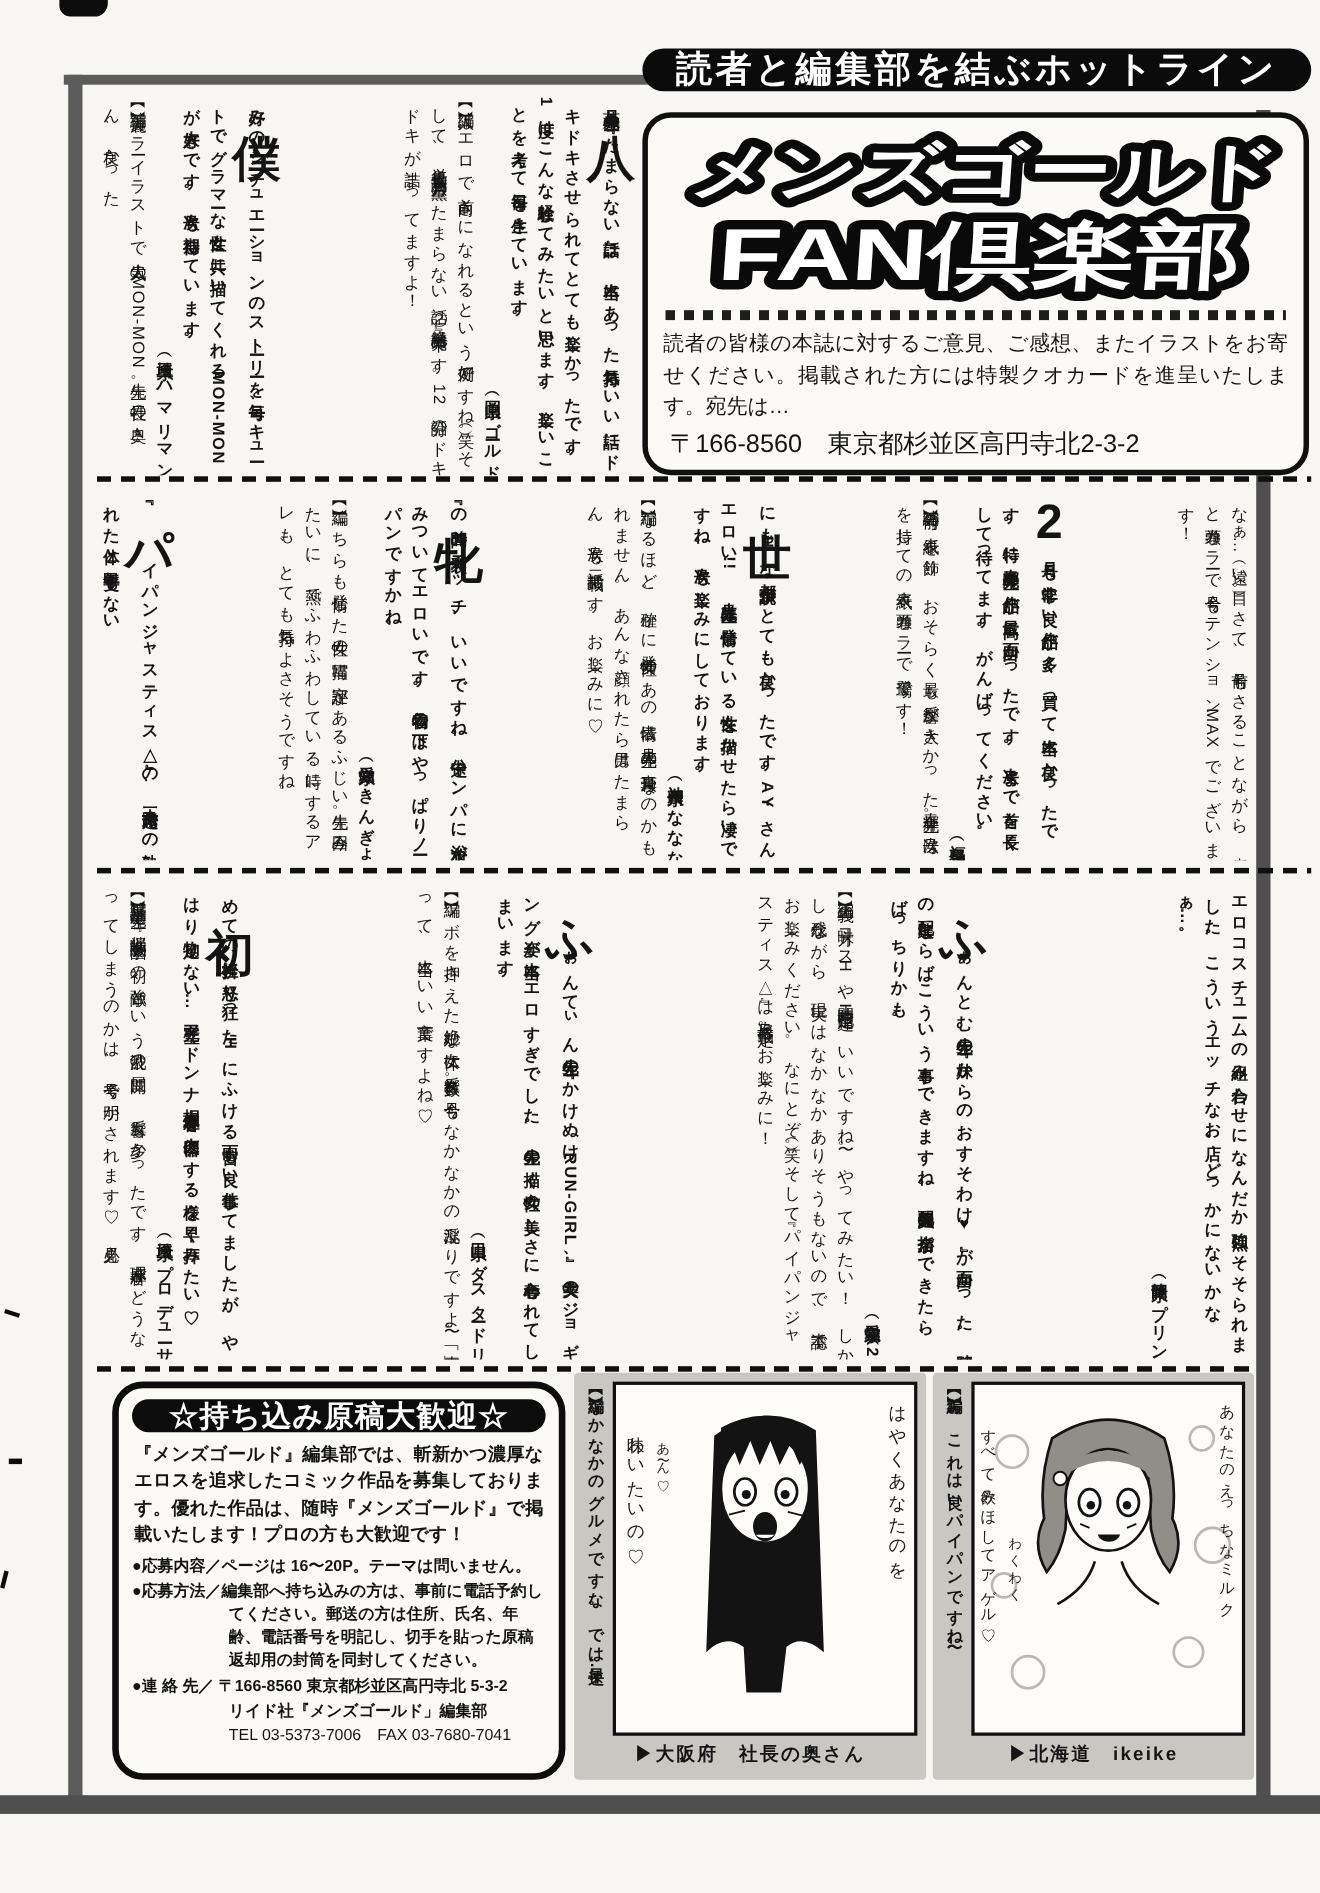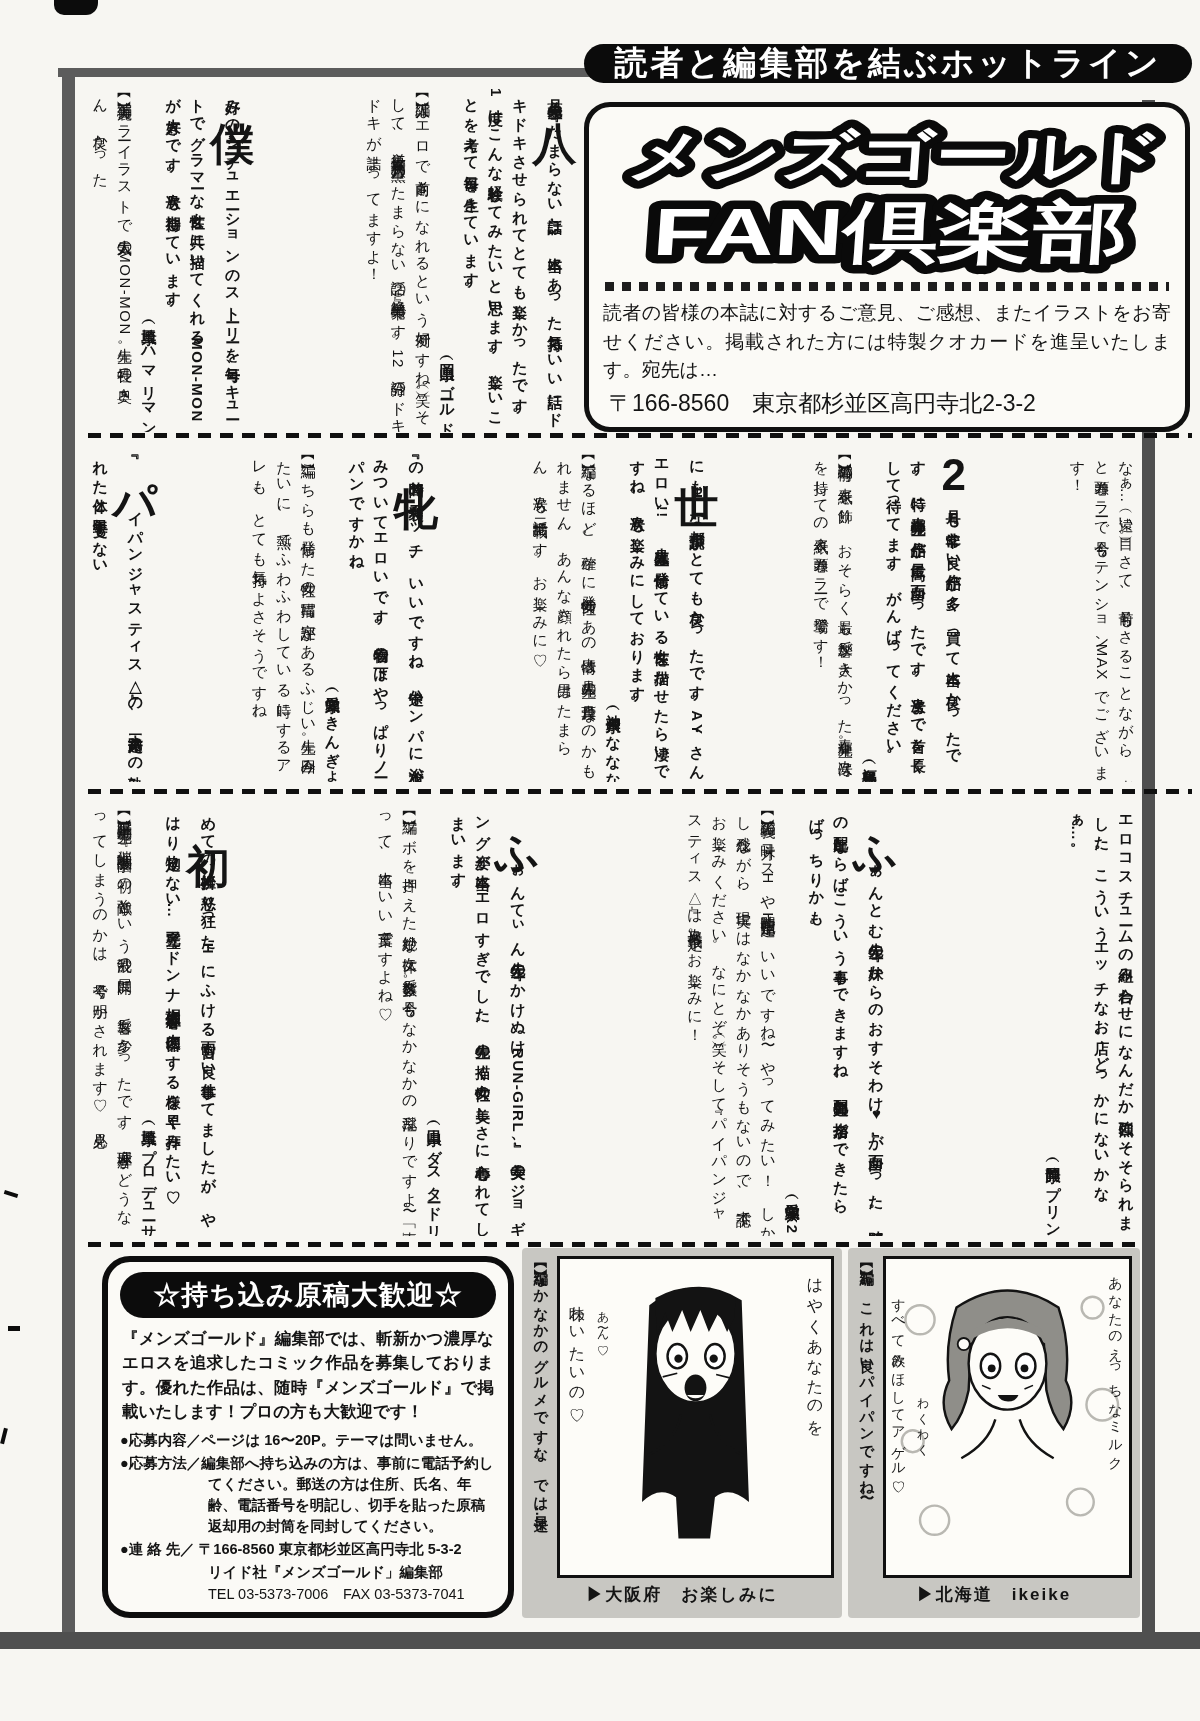--- a/index.html
+++ b/index.html
@@ -24,21 +24,21 @@
         overflow:hidden;}
   .letter{writing-mode:vertical-rl;text-orientation:mixed;height:100%;
           font-size:15px;line-height:1.62;letter-spacing:1.5px;font-weight:600;}
   .letter .dc{font-size:44px;font-weight:900;line-height:1.05;letter-spacing:0;text-orientation:upright;}
   .letter .sig{display:block;text-align:end;font-weight:800;}
   .letter .reply{display:block;font-weight:400;}
   .sep{position:absolute;height:5px;background:repeating-linear-gradient(90deg,#101010 0 13px,transparent 13px 22px);}
   
   .subbox{position:absolute;left:102px;top:1256px;width:412px;height:362px;box-sizing:border-box;
           border:6px solid #0d0d0d;border-radius:28px;background:#fbfaf6;padding:10px 12px 8px;}
-  .subhead{background:#0c0c0c;color:#fff;border-radius:24px;height:46px;display:flex;align-items:center;
+  .subhead{background:#0c0c0c;color:#fff;border-radius:24px;height:30px;display:flex;align-items:center;
            justify-content:center;font-size:27px;font-weight:800;letter-spacing:1px;}
   .subbody{font-size:16.5px;font-weight:700;line-height:1.48;margin:8px 2px 6px;text-align:justify;}
   .subitem{font-size:14.5px;font-weight:600;line-height:1.45;margin:2px 0;
            padding-left:88px;text-indent:-88px;}
   .subindent{font-size:14.5px;line-height:1.45;margin:1px 0 1px 88px;}
   .bold{font-weight:800;}
   
   .panel{position:absolute;background:#c8c7c2;border-radius:4px;box-sizing:border-box;
          padding:8px;display:flex;flex-direction:column;}
   .panel-top{flex:1;display:flex;gap:6px;min-height:0;}
@@ -151,21 +151,21 @@
 
   <div class="sep" style="left:88px;top:1242px;width:1050px;"></div>
 
   <div class="subbox">
     <div class="subhead">☆持ち込み原稿大歓迎☆</div>
     <div class="subbody">『メンズゴールド』編集部では、斬新かつ濃厚なエロスを追求したコミック作品を募集しております。優れた作品は、随時『メンズゴールド』で掲載いたします！プロの方も大歓迎です！</div>
     <div class="subitem">●応募内容／ページは 16〜20P。テーマは問いません。</div>
     <div class="subitem">●応募方法／編集部へ持ち込みの方は、事前に電話予約してください。郵送の方は住所、氏名、年齢、電話番号を明記し、切手を貼った原稿返却用の封筒を同封してください。</div>
     <div class="subitem">●連 絡 先／ 〒166-8560 東京都杉並区高円寺北 5-3-2</div>
     <div class="subindent bold">リイド社『メンズゴールド」編集部</div>
-    <div class="subindent">TEL 03-5373-7006　FAX 03-5373-7041</div>
+    <div class="subindent">TEL 03-5373-7006　FAX 03-7680-7041</div>
   </div>
 
   <div class="panel" style="left:522px;top:1248px;width:320px;height:370px;">
     <div class="panel-top">
       <div class="note">【編】なかなかのグルメですな。では早速…。</div>
       <div class="art">
         <svg viewBox="0 0 200 260" width="100%" height="100%" preserveAspectRatio="xMidYMin meet" aria-hidden="true">
           <path d="M62,38 Q100,10 138,34 L144,200 Q128,186 116,196 L112,230 L86,230 L84,196 Q70,186 56,200 Z" fill="#131313"></path>
           <ellipse cx="100" cy="78" rx="33" ry="40" fill="#fdfcf8" stroke="#131313" stroke-width="2"></ellipse>
           <path d="M68,62 L75,44 L81,60 L89,42 L96,60 L104,42 L111,60 L119,44 L126,60 L132,48 L133,32 Q100,14 67,32 Z" fill="#131313"></path>
@@ -176,21 +176,21 @@
           <path d="M73,97 l12,-3 M117,95 l12,3" stroke="#131313" stroke-width="1.4"></path>
           <ellipse cx="100" cy="106" rx="9" ry="11" fill="#131313"></ellipse>
           <path d="M93,112 a8,5 0 0 0 14,0" fill="#fdfcf8"></path>
           <path d="M88,128 Q84,150 60,162 M112,128 Q116,150 140,162" fill="none" stroke="#131313" stroke-width="2"></path>
         </svg>
         <span class="speech" style="top:8px;right:6px;">はやくあなたのを</span>
         <span class="speech" style="top:34px;left:6px;">味わいたいの♡</span>
         <span class="speech small" style="top:44px;left:34px;">あ〜ん♡</span>
       </div>
     </div>
-    <div class="credit">▶大阪府　お楽しみに</div>
+    <div class="credit">▶大阪府　社長の奥さん</div>
   </div>
 
   <div class="panel" style="left:848px;top:1248px;width:292px;height:370px;">
     <div class="panel-top">
       <div class="note">【編】お、これは良いパイパンですね〜。</div>
       <div class="art">
         <svg viewBox="0 0 200 260" width="100%" height="100%" preserveAspectRatio="xMidYMin meet" aria-hidden="true">
           <g stroke="#b9b8b2" fill="none" stroke-width="2">
             <circle cx="28" cy="50" r="12"></circle>
               <circle cx="170" cy="40" r="9"></circle>

